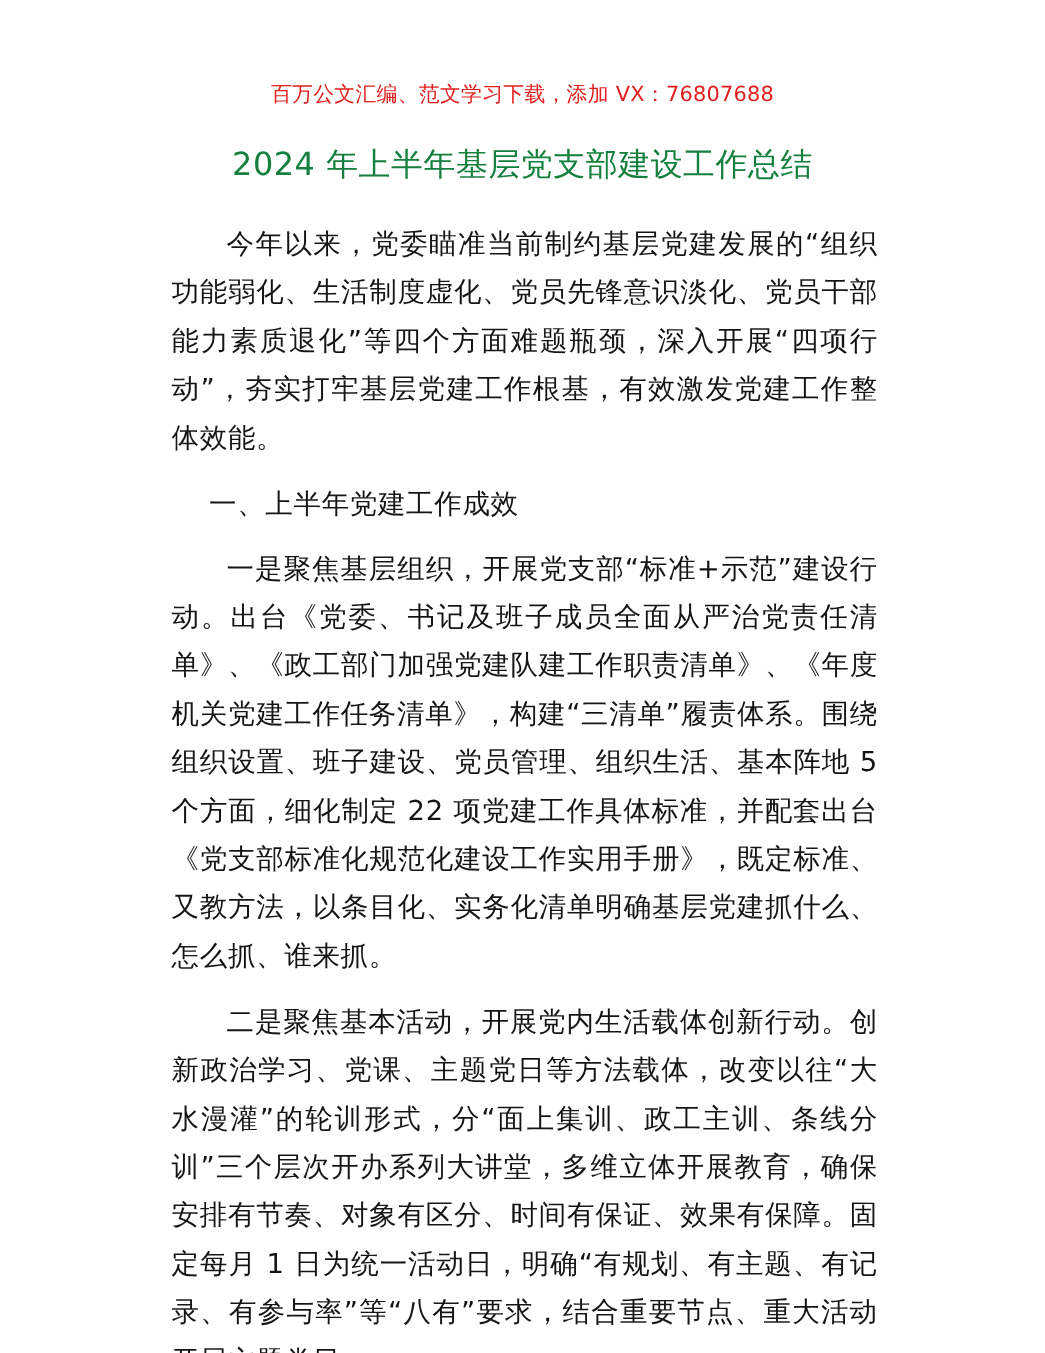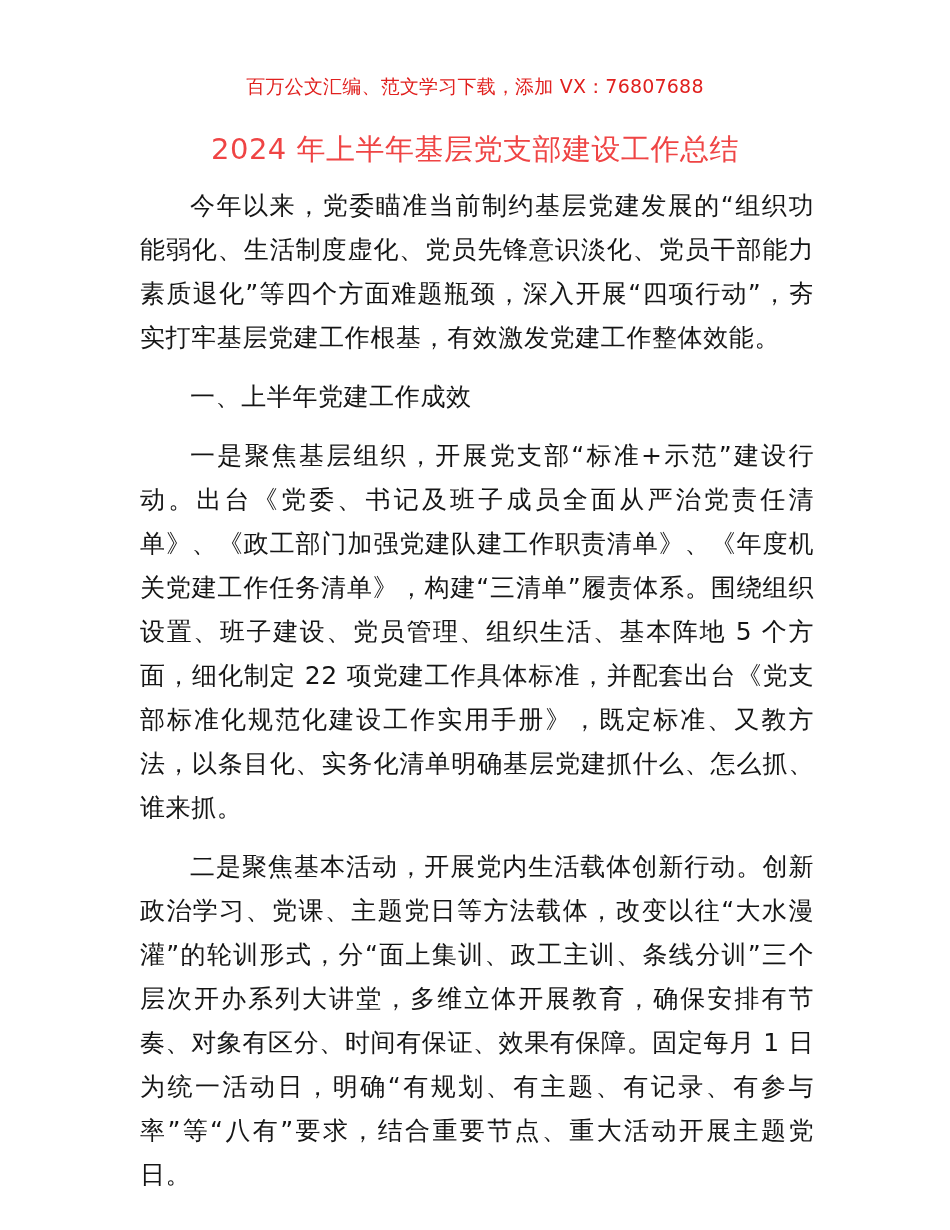--- a/index.html
+++ b/index.html
@@ -34,36 +34,36 @@
       letter-spacing: 0.2px;
     }
     .doc-title {
       position: absolute;
       top: 113px;
       left: 0;
       width: 950px;
       text-align: center;
       font-size: 29px;
       line-height: 40px;
-      color: #ef4444;
+      color: #15803d;
       letter-spacing: 0.5px;
     }
     .body {
       position: absolute;
       top: 168px;
       left: 140px;
       width: 674px;
       font-size: 25px;
       line-height: 44px;
       color: #151515;
       text-align: justify;
       letter-spacing: 0.6px;
     }
     .para {
-      margin: 0;
+      margin: 16px;
       text-indent: 2em;
       word-break: break-all;
     }
     .para + .para { margin-top: 15px; }
     .heading {
       margin: 0;
       text-indent: 2em;
     }
   </style>
 </head>

